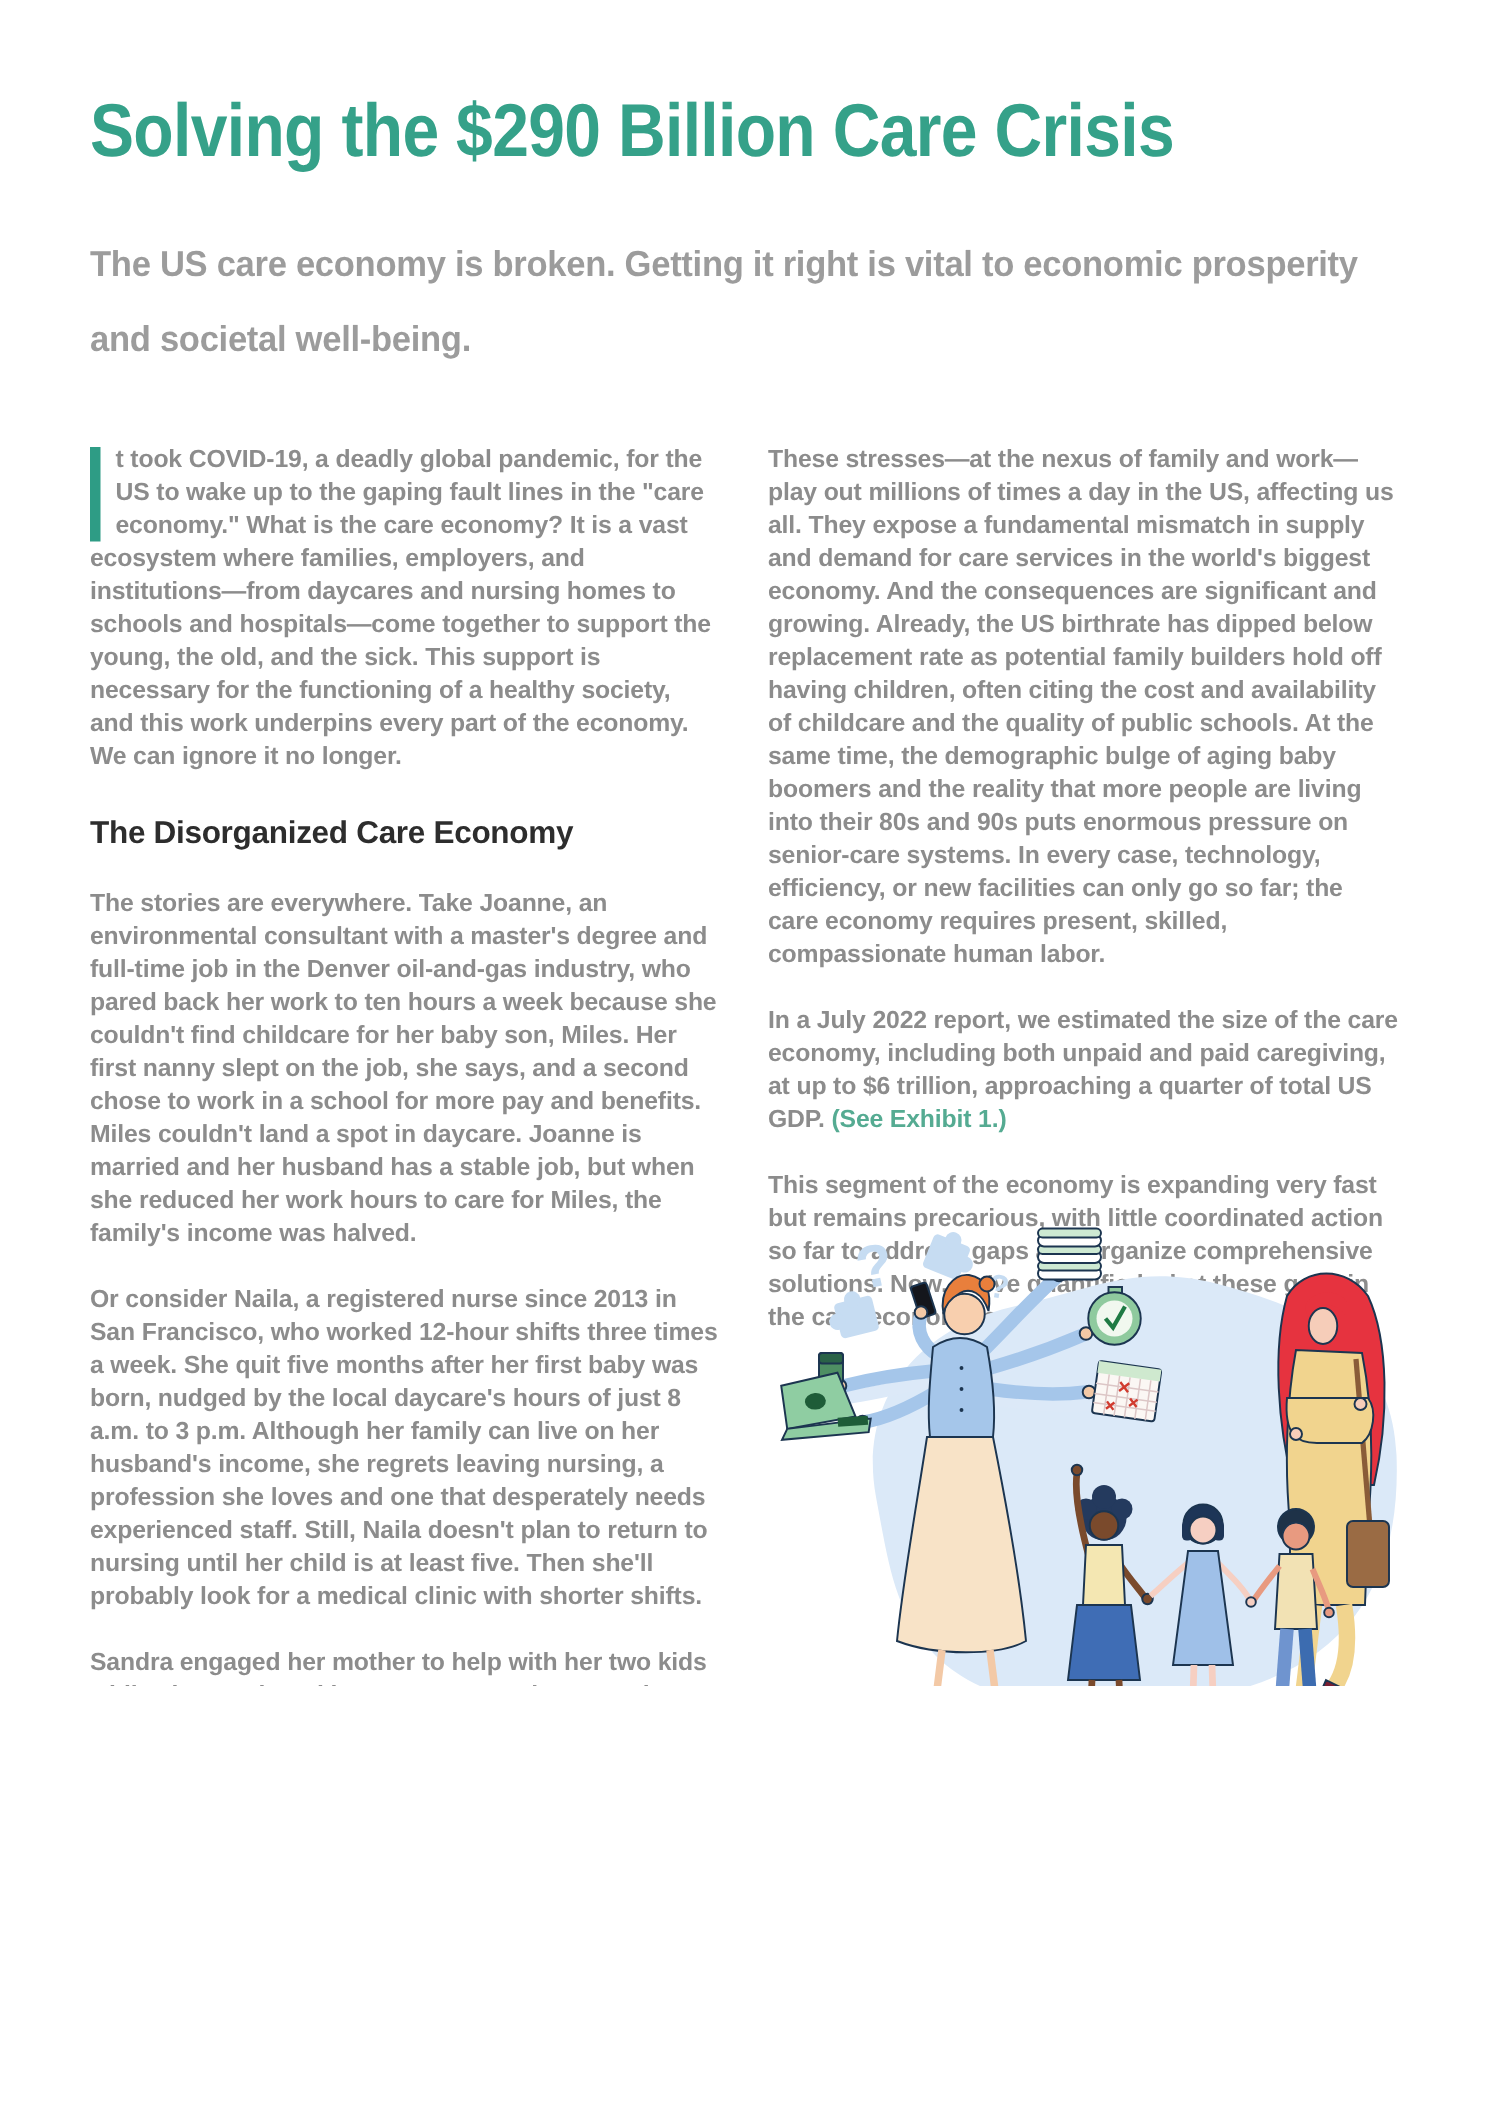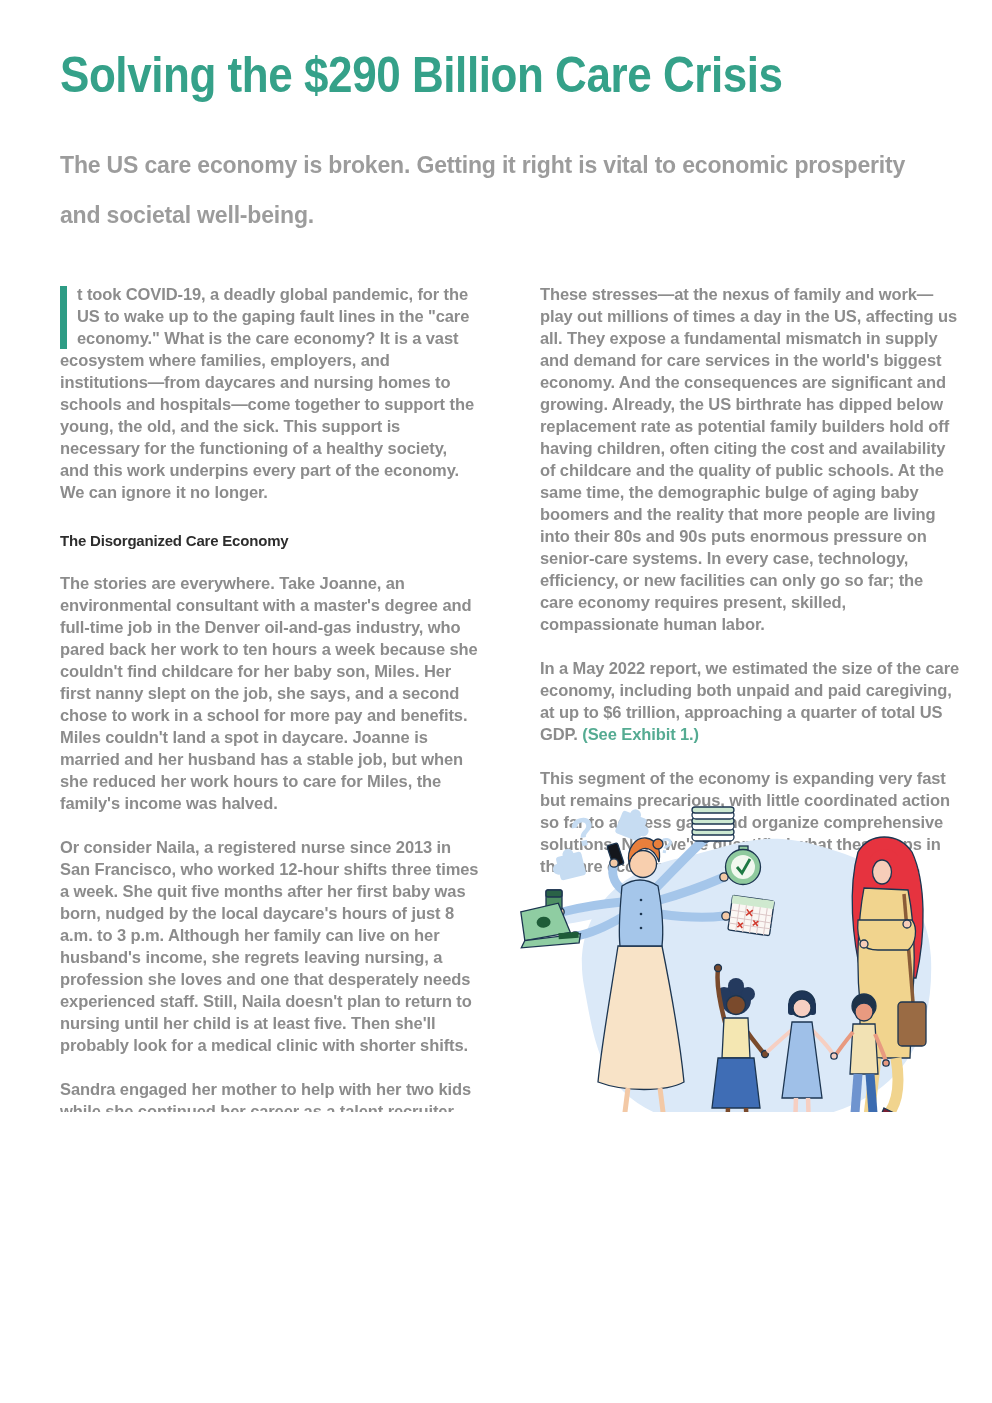--- a/index.html
+++ b/index.html
@@ -2,49 +2,50 @@
 <html><head>
 <meta charset="utf-8">
 <style>
   html,body{margin:0;padding:0;background:#ffffff;}
   .page{
     position:relative;
     width:992px;height:1112px;
     background:#ffffff;
     font-family:"Liberation Sans",sans-serif;
     overflow:hidden;
+    margin-top:12px;
   }
   .title{
     position:absolute;left:60px;top:46px;margin:0;
     font-size:50px;font-weight:600;color:#35a189;
     letter-spacing:-0.5px;white-space:nowrap;
     transform:scaleX(0.88);transform-origin:left top;
   }
   .subtitle{
     position:absolute;left:60px;top:140px;margin:0;width:900px;
     font-size:24px;font-weight:700;color:#9c9c9c;
     line-height:50px;letter-spacing:-0.2px;
     transform:scaleX(0.96);transform-origin:left top;
   }
   .col{position:absolute;top:283px;width:420px;}
   .col-left{left:60px;}
-  .col-right{left:540px;}
+  .col-right{left:512px;}
   .body{
     margin:0 0 22px 0;
     font-size:16.5px;line-height:22px;color:#8c8c8c;
     letter-spacing:-0.1px;
     font-weight:bold;
   }
   .dropcap{
     float:left;width:7px;height:63px;background:#2e9c85;
     margin:3px 10px 0 0;font-size:0;overflow:hidden;color:transparent;
   }
   .section-heading{
     margin:29px 0 23px 0;
-    font-size:15px;font-weight:700;color:#2d2d2d;letter-spacing:-0.2px;
+    font-size:21px;font-weight:700;color:#2d2d2d;letter-spacing:-0.2px;
   }
   .exhibit-link{color:#55ab92;text-decoration:none;cursor:pointer;}
   .illustration{position:absolute;left:512px;top:786px;width:420px;height:368px;}
   .illustration svg{display:block;width:100%;height:100%;}
   .footer{
     position:absolute;left:60px;top:1329px;width:870px;
     display:flex;justify-content:space-between;align-items:flex-end;
   }
   .brand{font-size:10.5px;letter-spacing:1.8px;color:#c2c2c2;font-weight:500;}
   .page-num{font-size:12.5px;color:#b0b0b0;}
@@ -60,21 +61,21 @@
   <div class="col col-left">
     <p class="body"><span class="dropcap">I</span><span>t took COVID-19, a deadly global pandemic, for the US to wake up to the gaping fault lines in the "care economy." What is the care economy? It is a vast ecosystem where families, employers, and institutions—from daycares and nursing homes to schools and hospitals—come together to support the young, the old, and the sick. This support is necessary for the functioning of a healthy society, and this work underpins every part of the economy. We can ignore it no longer.</span></p>
     <h2 class="section-heading">The Disorganized Care Economy</h2>
     <p class="body">The stories are everywhere. Take Joanne, an environmental consultant with a master's degree and full-time job in the Denver oil-and-gas industry, who pared back her work to ten hours a week because she couldn't find childcare for her baby son, Miles. Her first nanny slept on the job, she says, and a second chose to work in a school for more pay and benefits. Miles couldn't land a spot in daycare. Joanne is married and her husband has a stable job, but when she reduced her work hours to care for Miles, the family's income was halved.</p>
     <p class="body">Or consider Naila, a registered nurse since 2013 in San Francisco, who worked 12-hour shifts three times a week. She quit five months after her first baby was born, nudged by the local daycare's hours of just 8 a.m. to 3 p.m. Although her family can live on her husband's income, she regrets leaving nursing, a profession she loves and one that desperately needs experienced staff. Still, Naila doesn't plan to return to nursing until her child is at least five. Then she'll probably look for a medical clinic with shorter shifts.</p>
     <p class="body">Sandra engaged her mother to help with her two kids while she continued her career as a talent recruiter. Then her 44-year-old mom got sick, and Sandra had to quit her job to look after all three, moving into the increasingly common unpaid role of caring for both children and parents.</p>
   </div>
 
   <div class="col col-right">
     <p class="body">These stresses—at the nexus of family and work—play out millions of times a day in the US, affecting us all. They expose a fundamental mismatch in supply and demand for care services in the world's biggest economy. And the consequences are significant and growing. Already, the US birthrate has dipped below replacement rate as potential family builders hold off having children, often citing the cost and availability of childcare and the quality of public schools. At the same time, the demographic bulge of aging baby boomers and the reality that more people are living into their 80s and 90s puts enormous pressure on senior-care systems. In every case, technology, efficiency, or new facilities can only go so far; the care economy requires present, skilled, compassionate human labor.</p>
-    <p class="body"><span>In a May 2022 report, we estimated the size of the care economy, including both unpaid and paid caregiving, at up to $6 trillion, approaching a quarter of total US GDP. </span><a class="exhibit-link">(See Exhibit 1.)</a></p>
+    <p class="body"><span>In a July 2022 report, we estimated the size of the care economy, including both unpaid and paid caregiving, at up to $6 trillion, approaching a quarter of total US GDP. </span><a class="exhibit-link">(See Exhibit 1.)</a></p>
     <p class="body">This segment of the economy is expanding very fast but remains precarious, with little coordinated action so far to address gaps and organize comprehensive solutions. Now, we've quantified what these gaps in the care economy cost the US in GDP every year.</p>
   </div>
 
   <div class="illustration">
     <svg viewBox="0 0 420 368" xmlns="http://www.w3.org/2000/svg" font-family="Liberation Sans, sans-serif">
 
       <path d="M72,200 C60,135 100,86 168,72 C215,62 245,44 300,58 C358,73 416,98 419,172 C422,250 392,306 315,328 C235,350 152,346 112,306 C84,278 80,242 72,200 Z" fill="#dbe9f8"></path>
 
       <g fill="#c6dcf2">
         <g transform="rotate(22 119 40)">

